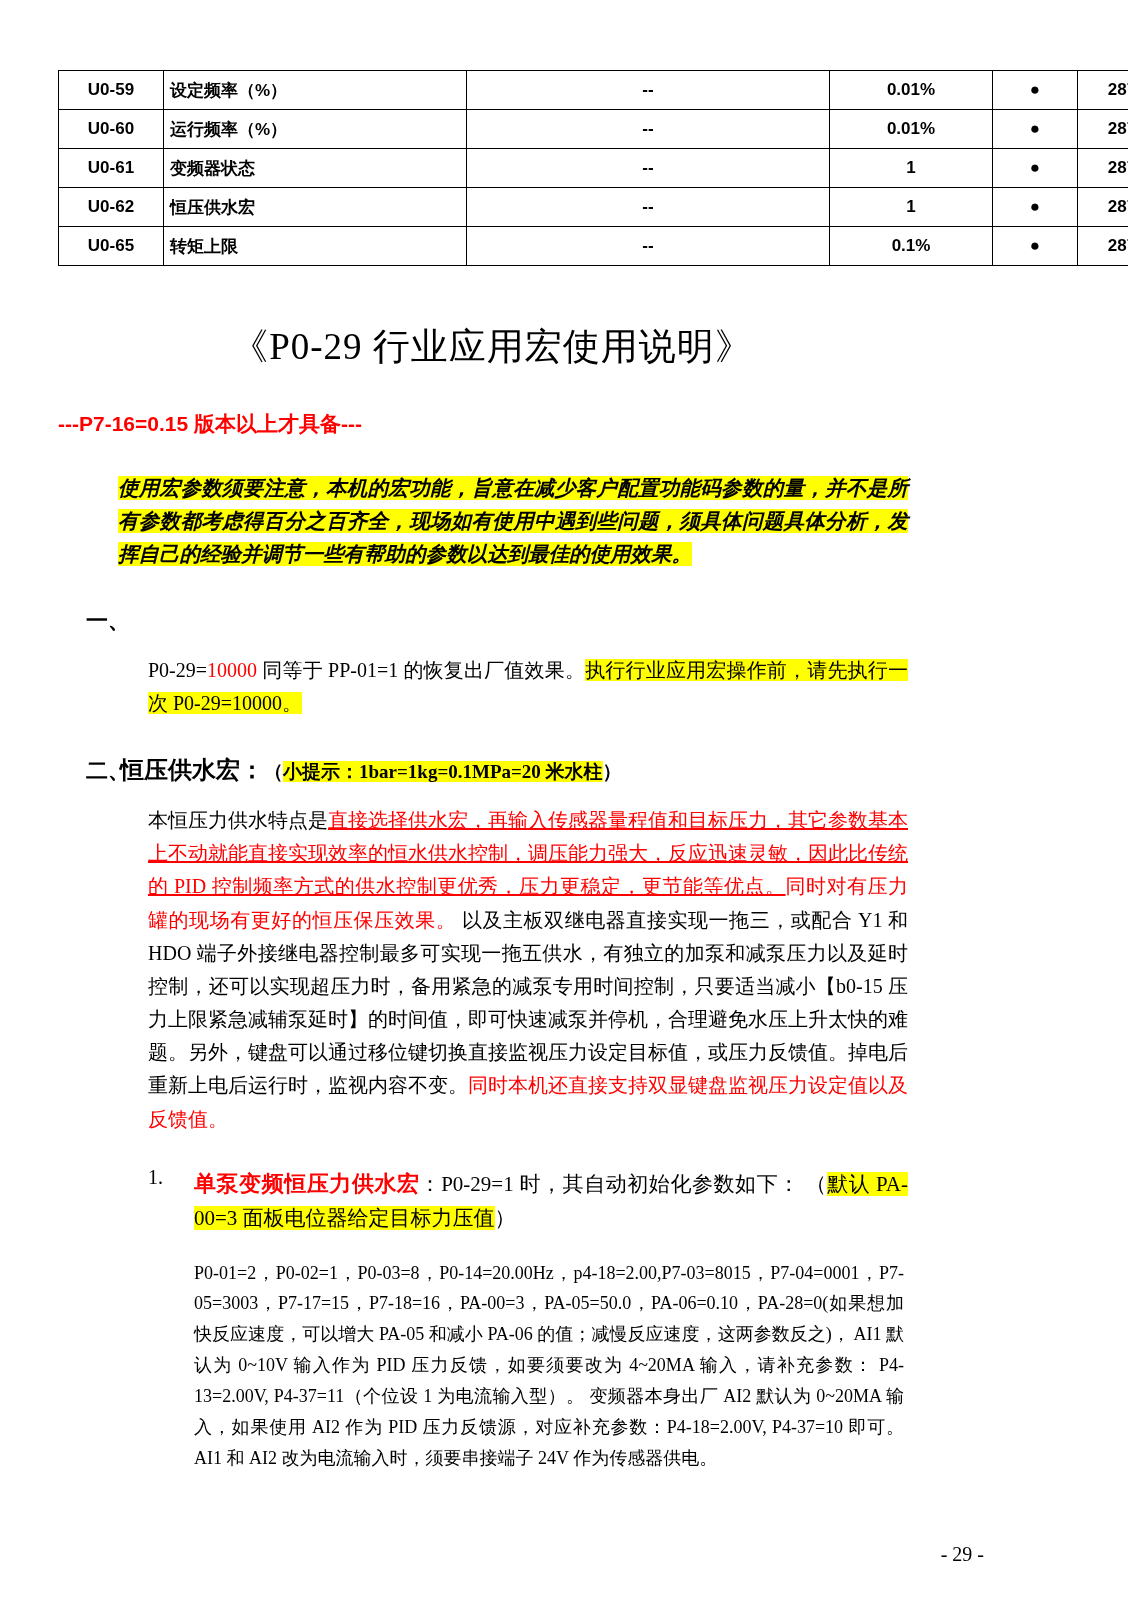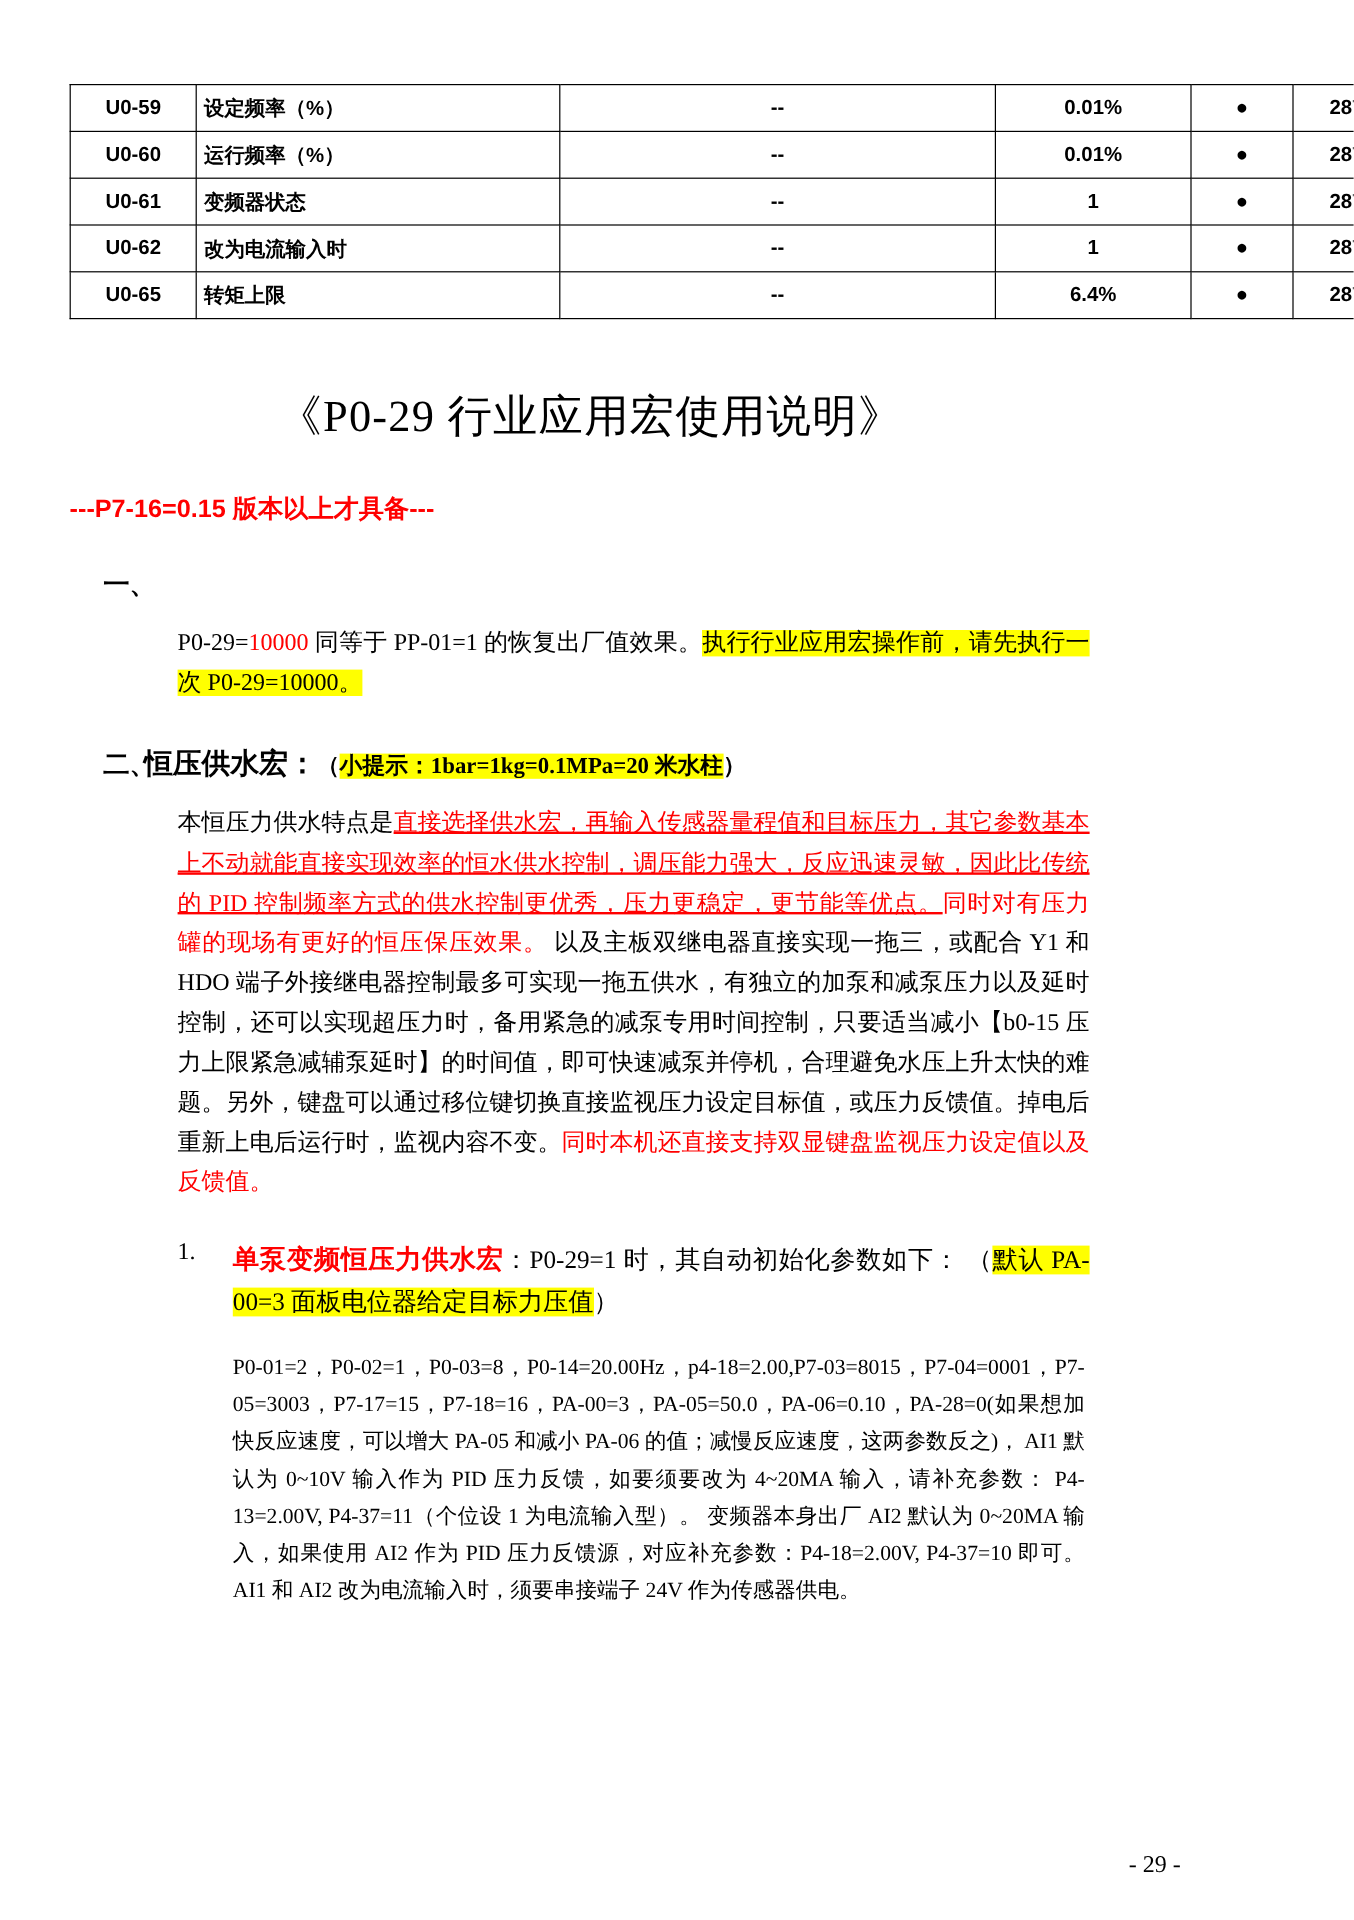--- a/index.html
+++ b/index.html
@@ -185,41 +185,44 @@
       <tr>
         <td class="c-code">U0-61</td>
         <td class="c-name">变频器状态</td>
         <td class="c-range">--</td>
         <td class="c-unit">1</td>
         <td class="c-dot">●</td>
         <td class="c-addr">28733</td>
       </tr>
       <tr>
         <td class="c-code">U0-62</td>
-        <td class="c-name">改为电流输入时</td>
+        <td class="c-name">恒压供水宏</td>
         <td class="c-range">--</td>
         <td class="c-unit">1</td>
         <td class="c-dot">●</td>
         <td class="c-addr">28734</td>
       </tr>
       <tr>
         <td class="c-code">U0-65</td>
         <td class="c-name">转矩上限</td>
         <td class="c-range">--</td>
-        <td class="c-unit">6.4%</td>
+        <td class="c-unit">0.1%</td>
         <td class="c-dot">●</td>
         <td class="c-addr">28737</td>
       </tr>
     </tbody>
   </table>
 
   <div class="doc-title">《P0-29 行业应用宏使用说明》</div>
 
   <div class="doc-subtitle">---P7-16=0.15 版本以上才具备---</div>
 
+  <div class="intro">
+    <span class="hl">使用宏参数须要注意，本机的宏功能，旨意在减少客户配置功能码参数的量，并不是所有参数都考虑得百分之百齐全，现场如有使用中遇到些问题，须具体问题具体分析，发挥自己的经验并调节一些有帮助的参数以达到最佳的使用效果。</span>
+  </div>
 
   <div class="sec">
     <div class="sec-num">一、</div>
   </div>
 
   <div class="body-para">
     <span>P0-29=</span><span class="red">10000</span><span> 同等于 PP-01=1 的恢复出厂值效果。</span><span class="hl">执行行业应用宏操作前，请先执行一次 P0-29=10000。</span>
   </div>
 
   <div class="sec">

